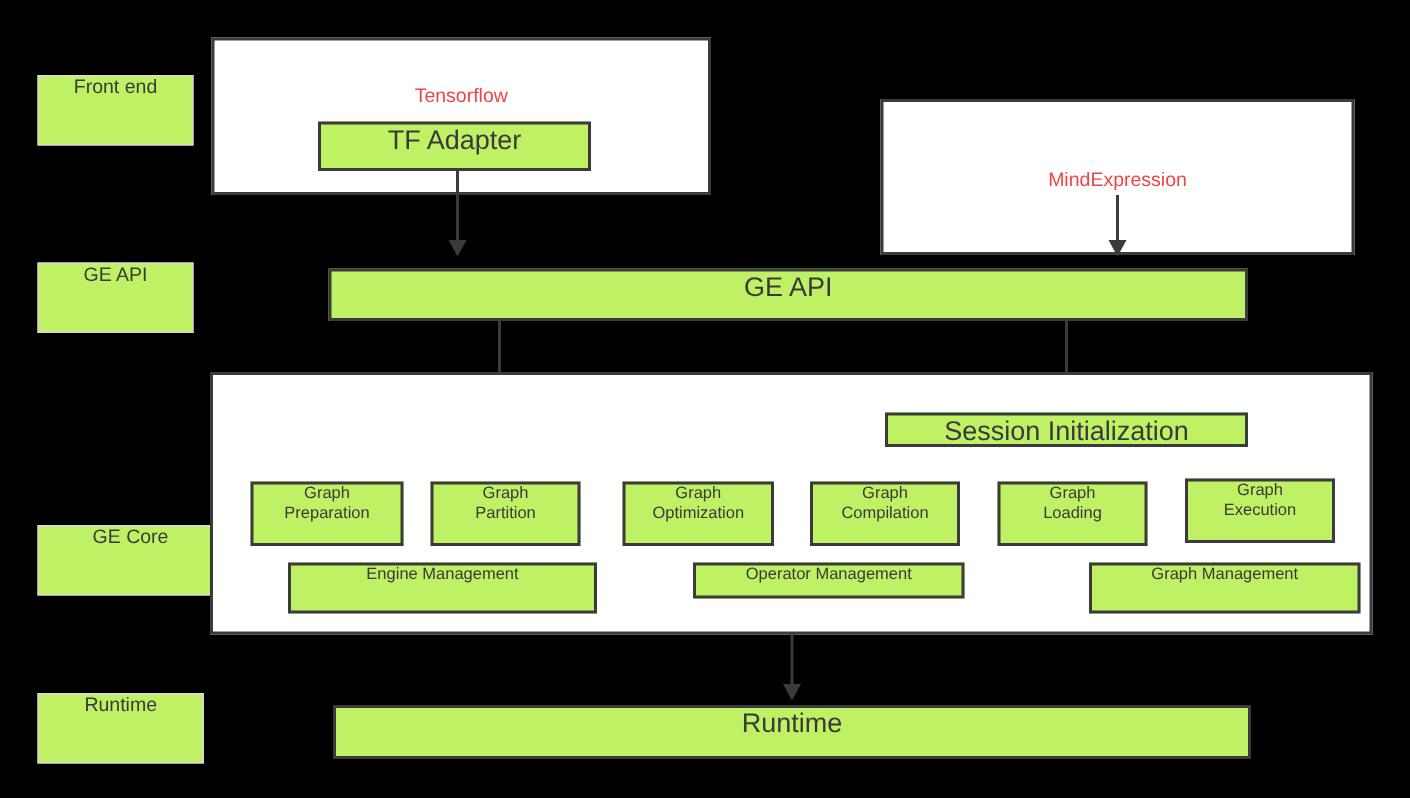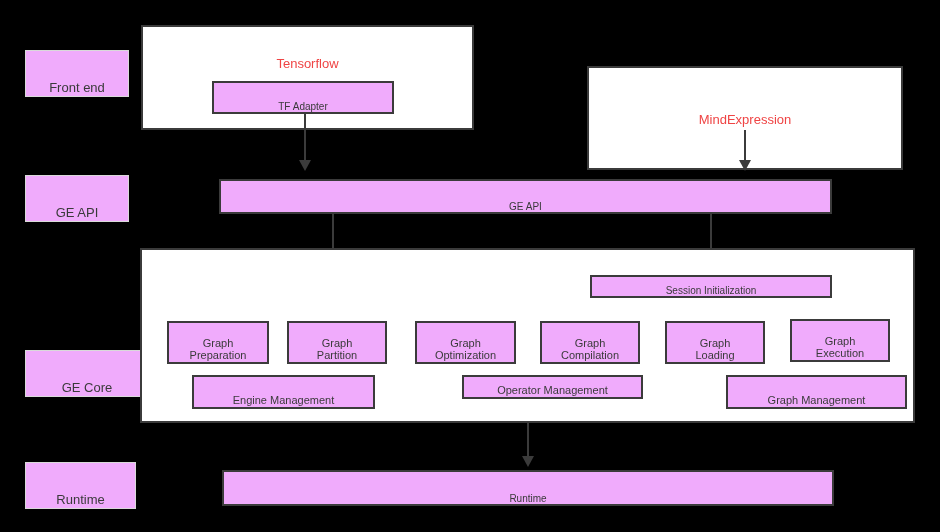--- a/index.html
+++ b/index.html
@@ -11,25 +11,25 @@
     position: relative;
     width: 940px;
     height: 532px;
     background: #000000;
     overflow: hidden;
     font-family: "Liberation Sans", sans-serif;
   }
   .box {
     position: absolute;
     box-sizing: border-box;
-    background: #f0abfc;
+    background: #bef264;
     border: 2px solid #3b3b3b;
     color: #3a3a3a;
     display: flex;
-    align-items: flex-end;
+    align-items: flex-start;
     justify-content: center;
     text-align: center;
     line-height: 1.15;
     white-space: pre-line;
   }
   .label-box {
     font-size: 13px;
     border: 1px solid #d9d9d9;
   }
   .group {
@@ -51,21 +51,21 @@
     background: #3b3b3b;
   }
   .arrow-head {
     position: absolute;
     width: 0;
     height: 0;
     border-left: 6px solid transparent;
     border-right: 6px solid transparent;
     border-top: 11px solid #3b3b3b;
   }
-  .f13 { font-size: 10px; }
+  .f13 { font-size: 18px; }
   .f12 { font-size: 11px; }
 </style>
 </head>
 <body>
 
 <div id="canvas">
 
   <div class="box label-box" style="left:25px; top:50px; width:104px; height:47px;">
     <span>Front end</span>
   </div>
@@ -140,21 +140,21 @@
   <div class="box f12" style="left:665px; top:321px; width:100px; height:43px;">
     <span>Graph
 Loading</span>
   </div>
 
   <div class="box f12" style="left:790px; top:319px; width:100px; height:43px;">
     <span>Graph
 Execution</span>
   </div>
 
-  <div class="box f12" style="left:192px; top:375px; width:183px; height:34px;">
+  <div class="box f12" style="left:192px; top:375px; width:206px; height:34px;">
     <span>Engine Management</span>
   </div>
 
   <div class="box f12" style="left:462px; top:375px; width:181px; height:24px;">
     <span>Operator Management</span>
   </div>
 
   <div class="box f12" style="left:726px; top:375px; width:181px; height:34px;">
     <span>Graph Management</span>
   </div>

